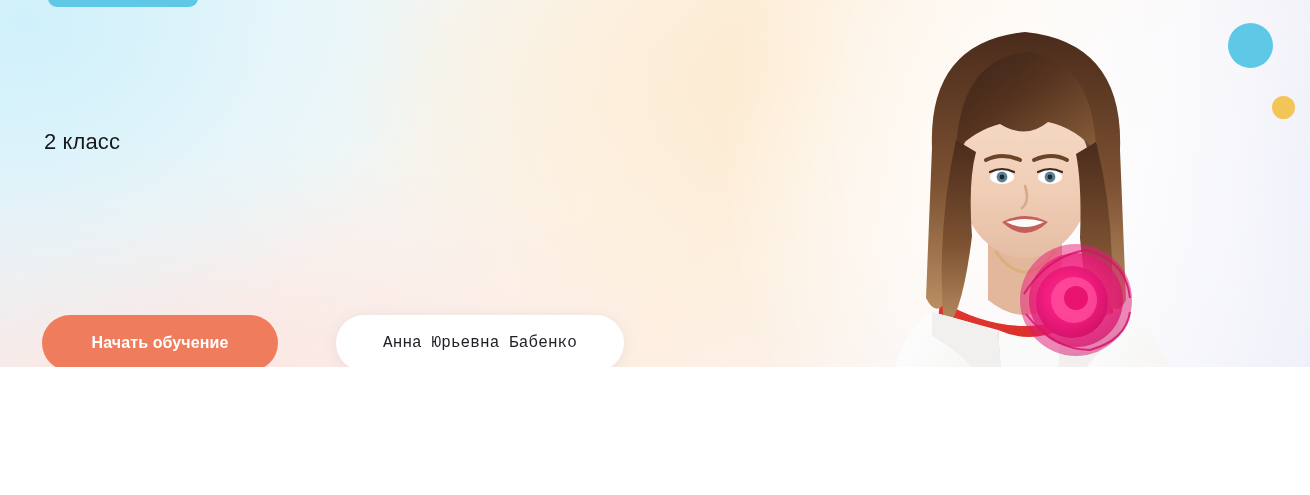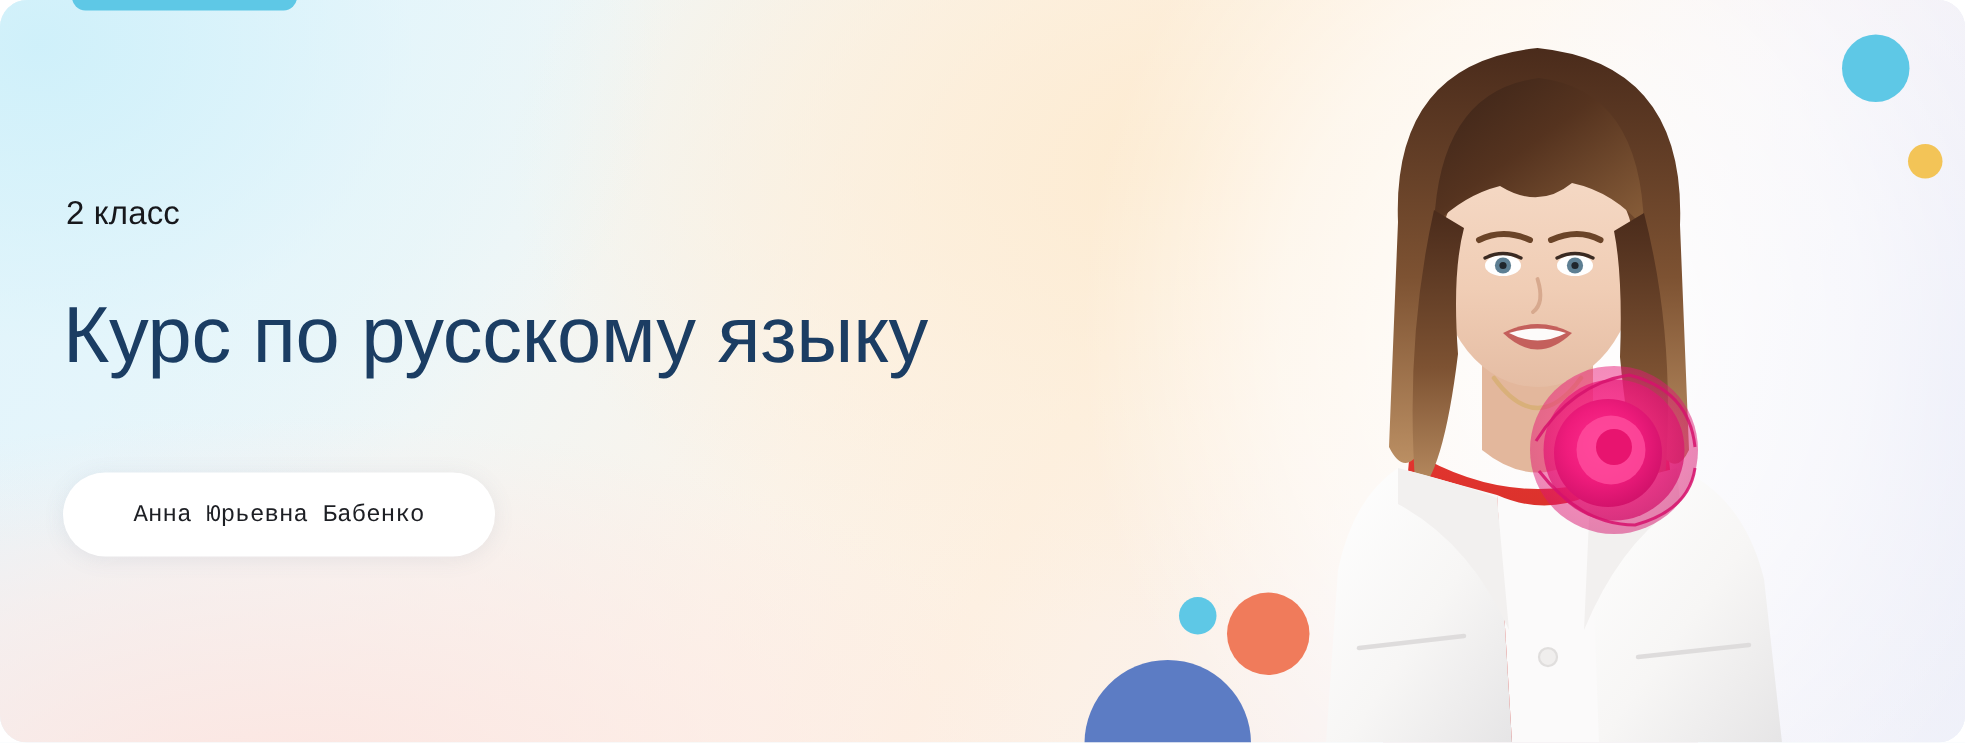--- a/index.html
+++ b/index.html
@@ -8,24 +8,23 @@
     padding: 0;
     background: #ffffff;
   }
   body {
     font-family: "Liberation Sans", "DejaVu Sans", sans-serif;
   }
 
   #hero {
     position: relative;
     width: 1310px;
-    height: 495px;
+    height: 367px;
     overflow: hidden;
     background: #eef6fb;
-    border-radius: 18px;
   }
 
   
   .bg-layer {
     position: absolute;
     inset: 0;
     pointer-events: none;
   }
   .bg-base {
     background:
@@ -285,20 +284,20 @@
   </div>
 
   <div class="dot dot-cyan-tr"></div>
   <div class="dot dot-yellow-tr"></div>
   <div class="dot dot-blue-lg"></div>
   <div class="dot dot-cyan-sm"></div>
   <div class="dot dot-orange"></div>
 
   <div class="content">
     <div class="grade-label">2 класс</div>
-    <h1 class="course-title">Курс по русскому языку</h1>
   </div>
 
   <div class="action-row">
+    <button class="cta-button">Начать обучение</button>
     <div class="teacher-chip">Анна Юрьевна Бабенко</div>
   </div>
 
 </div>
 
 </body></html>

